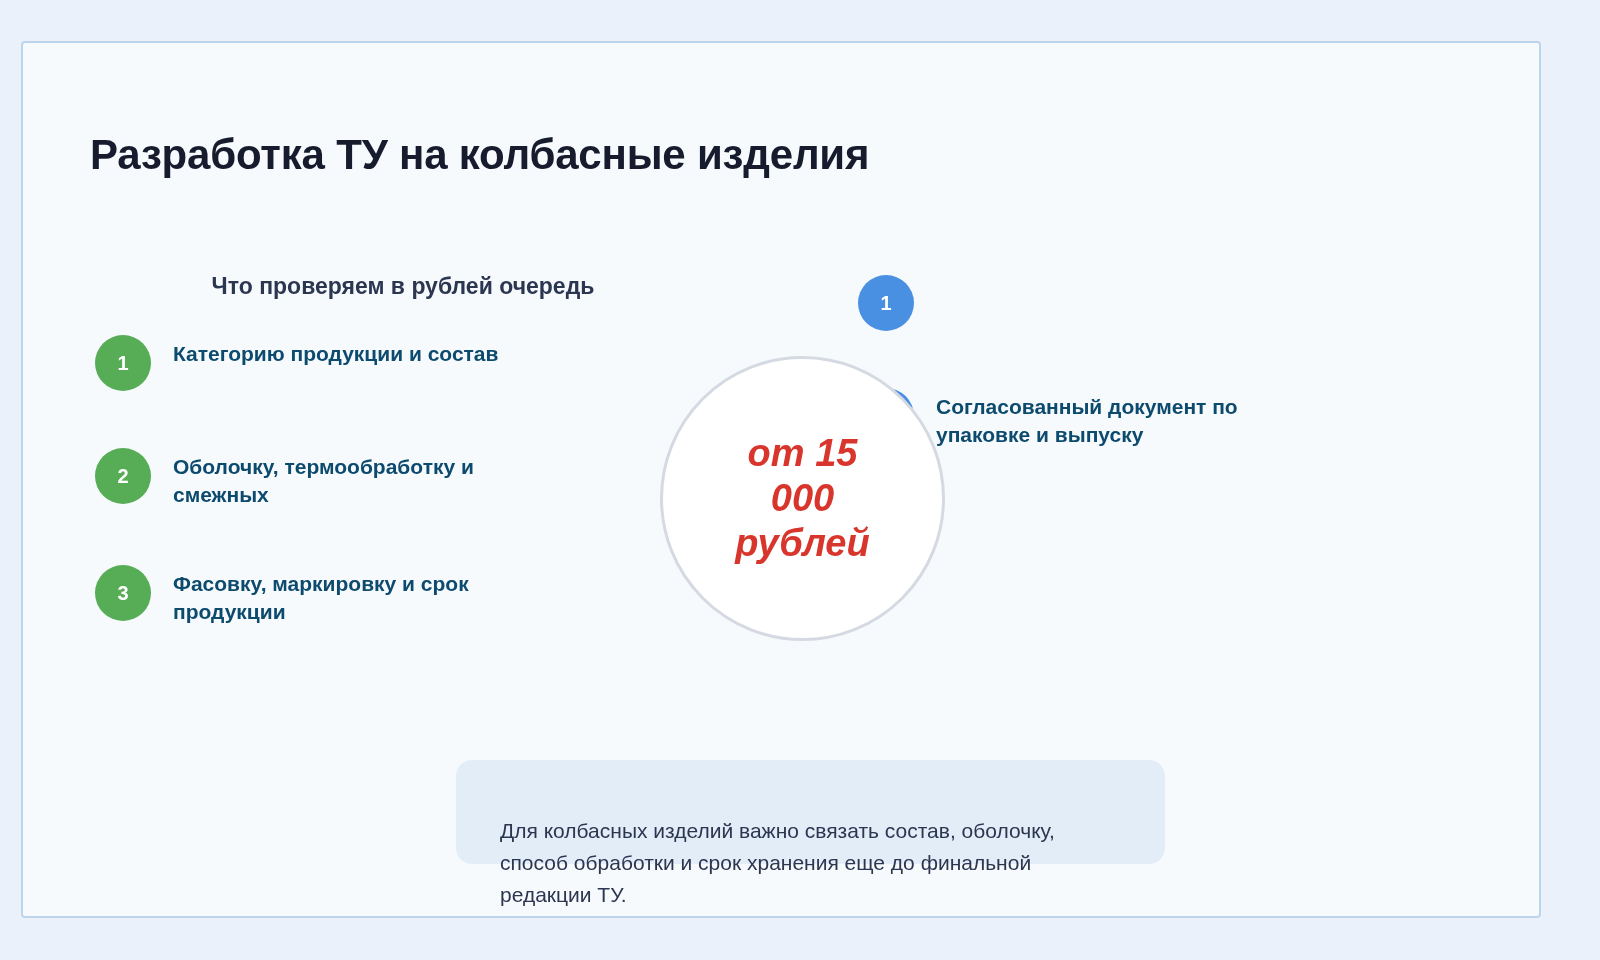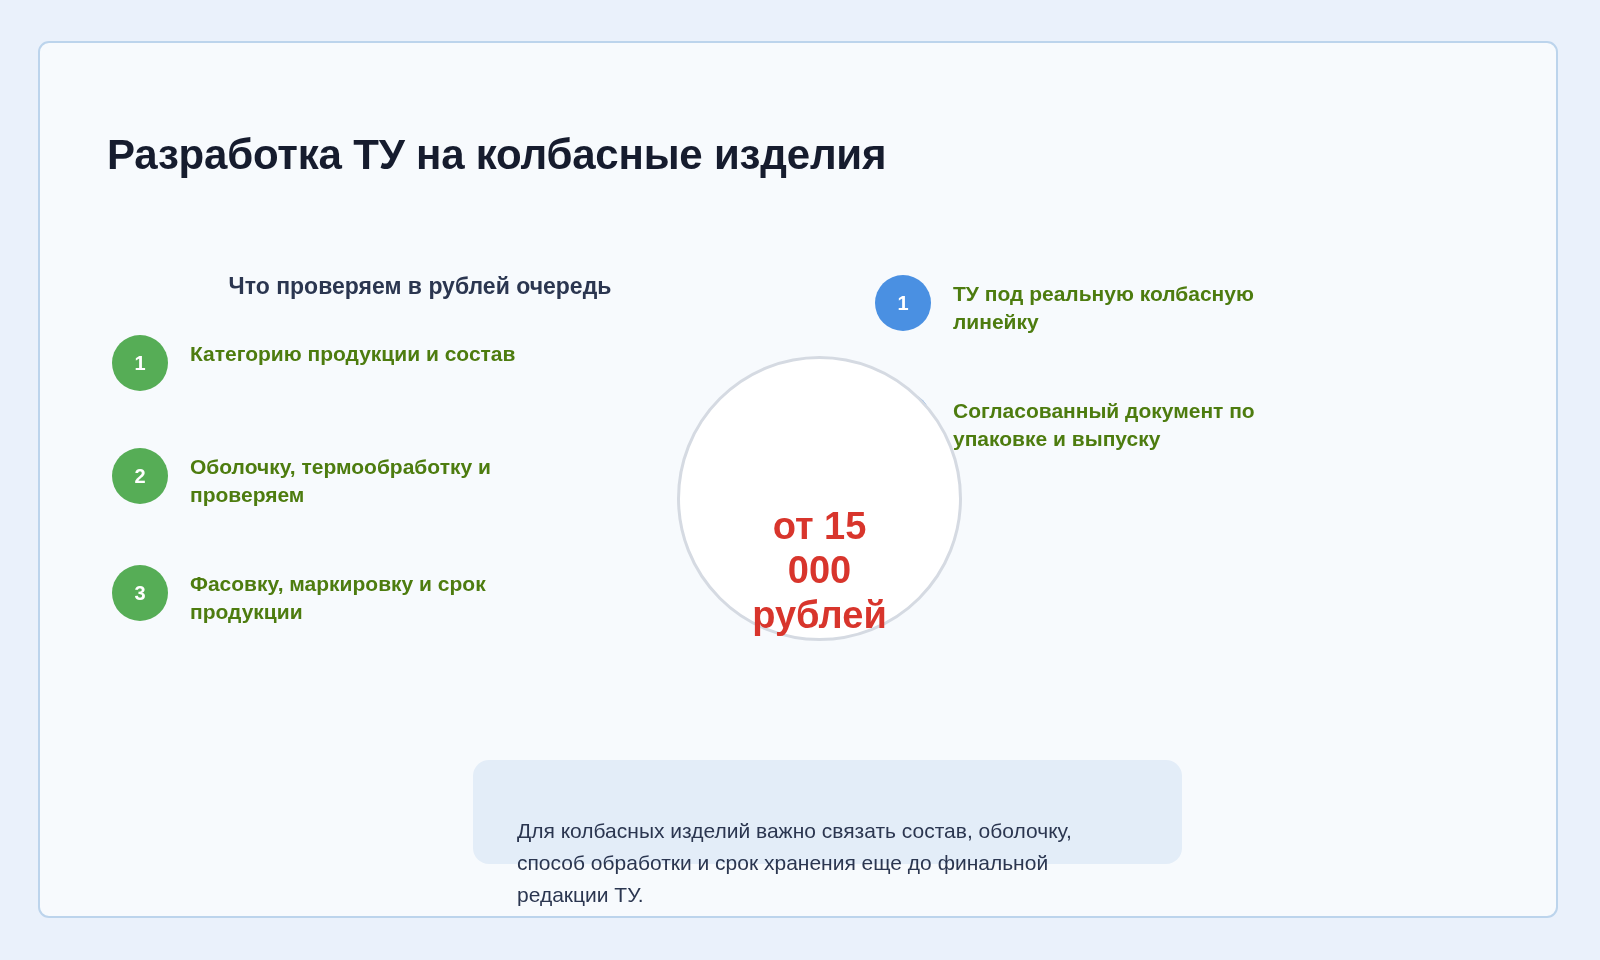--- a/index.html
+++ b/index.html
@@ -9,28 +9,28 @@
   body {
     width: 1600px;
     height: 960px;
     background: #eaf1fb;
     font-family: "Liberation Sans", sans-serif;
     overflow: hidden;
   }
 
   #infographic-card {
     position: absolute;
-    left: 38px;
+    left: 21px;
     top: 41px;
     width: 1520px;
     height: 877px;
     box-sizing: border-box;
     background: #f7fafd;
     border: 2px solid #bcd4ec;
-    border-radius: 11px;
+    border-radius: 4px;
   }
 
   #page-title {
     position: absolute;
     left: 67px;
     top: 60px;
     font-size: 42px;
     font-weight: bold;
     color: #161c2e;
     letter-spacing: -0.2px;
@@ -80,40 +80,41 @@
     margin-top: 2px;
   }
   .badge-green { background: #56ad56; }
   .badge-blue  { background: #4a90e2; }
 
   .item-text {
     margin-left: 22px;
     font-size: 21px;
     font-weight: bold;
     line-height: 1.32;
-    color: #4d7c0f;
+    color: #0c4a6e;
     padding-top: 7px;
   }
   #column-left .item-text  { max-width: 370px; }
   #column-right .item-text { max-width: 378px; }
 
   #price-circle {
     position: absolute;
     left: 637px;
     top: 313px;
     width: 285px;
     height: 285px;
     box-sizing: border-box;
     border-radius: 50%;
     background: #ffffff;
     border: 3px solid #d5dae2;
     display: flex;
-    align-items: flex-end;
+    align-items: center;
     justify-content: center;
     text-align: center;
+    font-style: italic;
   }
   #price-text {
     font-size: 38px;
     font-weight: bold;
     color: #d8352c;
     line-height: 1.18;
     width: 160px;
   }
 
   #note-box {
@@ -145,34 +146,33 @@
 
   <div class="column" id="column-left">
     <div class="column-header">Что проверяем в рублей очередь</div>
     <ul class="item-list">
       <li class="list-item">
         <span class="badge badge-green">1</span>
         <span class="item-text">Категорию продукции и состав</span>
       </li>
       <li class="list-item">
         <span class="badge badge-green">2</span>
-        <span class="item-text">Оболочку, термообработку и проверяем</span>
+        <span class="item-text">Оболочку, термообработку и смежных</span>
       </li>
       <li class="list-item">
         <span class="badge badge-green">3</span>
         <span class="item-text">Фасовку, маркировку и срок продукции</span>
       </li>
     </ul>
   </div>
 
   <div class="column" id="column-right">
     <ul class="item-list">
       <li class="list-item">
         <span class="badge badge-blue">1</span>
-        <span class="item-text">ТУ под реальную колбасную линейку</span>
       </li>
       <li class="list-item">
         <span class="badge badge-blue">2</span>
         <span class="item-text">Согласованный документ по упаковке и выпуску</span>
       </li>
       <li class="list-item">
         <span class="badge badge-blue">3</span>
       </li>
     </ul>
   </div>

